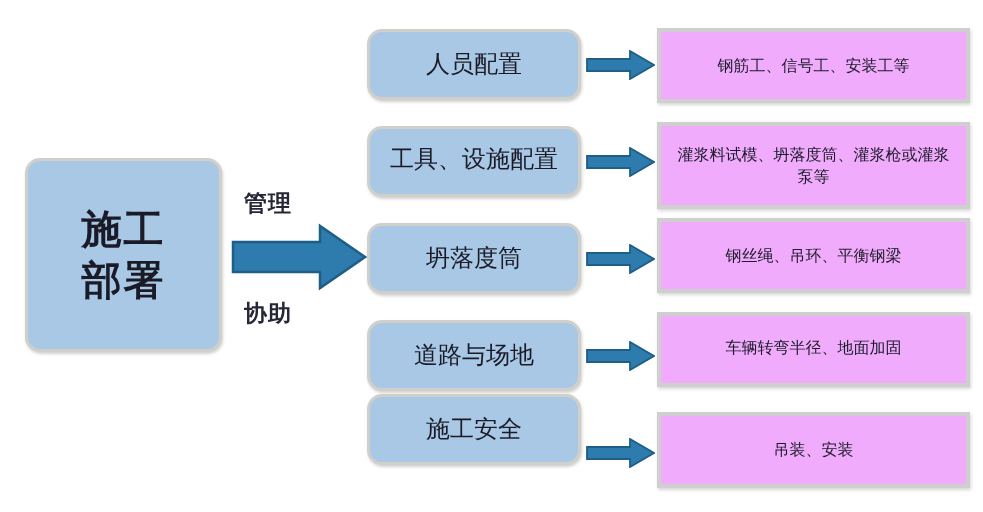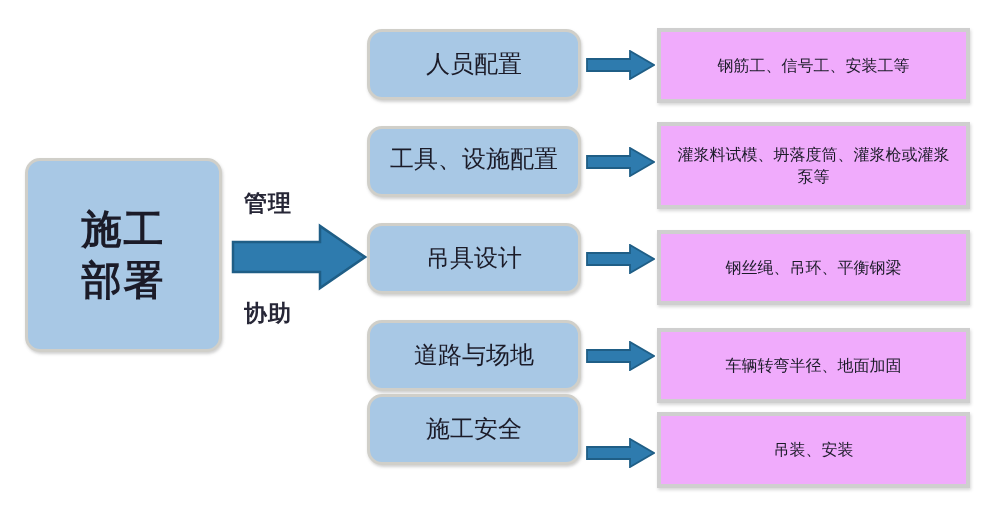--- a/index.html
+++ b/index.html
@@ -77,22 +77,22 @@
   .mid-node.m5 { top: 394px; }
 
   .right-node {
     left: 657px;
     width: 313px;
     font-size: 16px;
     padding: 0 10px;
   }
   .right-node.r1 { top: 28px;  height: 75px; }
   .right-node.r2 { top: 122px; height: 87px; }
-  .right-node.r3 { top: 230px; height: 75px; }
-  .right-node.r4 { top: 328px; height: 75px; }
+  .right-node.r3 { top: 218px; height: 75px; }
+  .right-node.r4 { top: 312px; height: 75px; font-family: Liberation Mono, monospace; }
   .right-node.r5 { top: 412px; height: 76px; }
 
   
   .big-arrow {
     position: absolute;
     left: 231px;
     top: 223px;
     width: 136px;
     height: 68px;
   }
@@ -143,21 +143,21 @@
   <div class="edge-label top">管理</div>
   <div class="edge-label bottom">协助</div>
 
   <div class="node-round mid-node m1">
     <span>人员配置</span>
   </div>
   <div class="node-round mid-node m2">
     <span>工具、设施配置</span>
   </div>
   <div class="node-round mid-node m3">
-    <span>吊具设计</span>
+    <span>坍落度筒</span>
   </div>
   <div class="node-round mid-node m4">
     <span>道路与场地</span>
   </div>
   <div class="node-round mid-node m5">
     <span>施工安全</span>
   </div>
 
   <div class="small-arrow a1">
     <svg viewBox="0 0 69 30" width="69" height="30" preserveAspectRatio="none">

